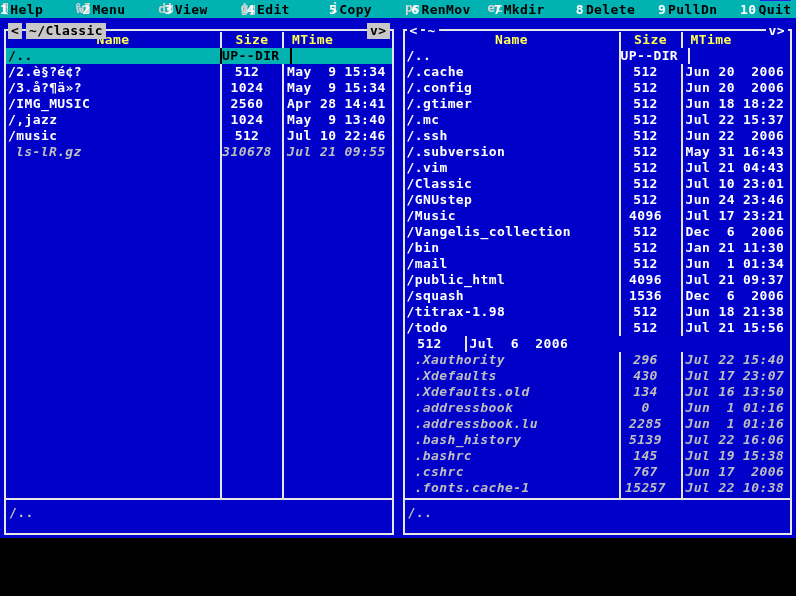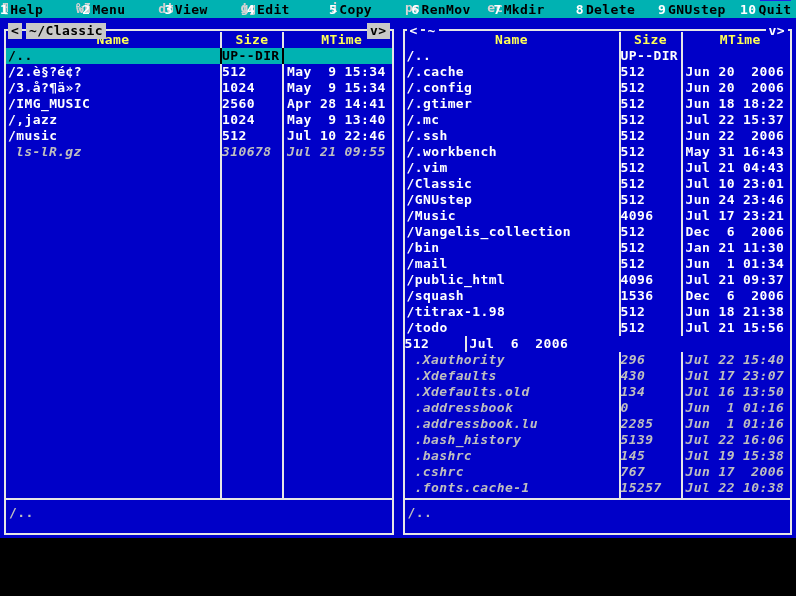--- a/index.html
+++ b/index.html
@@ -32,23 +32,23 @@
   }
   .chip { position:absolute; top:-8px; height:16px; line-height:15px; padding:0 3px; white-space:pre; z-index:2; }
   .chip.arrow-l { left:2px; }
   .chip.title   { left:20px; }
   .chip.arrow-r { right:2px; }
   .panel.active .chip { background:#C8C8C8; color:#000; }
   .panel:not(.active) .chip { background:#0000C8; color:#FFF; }
   .p-header { display:flex; height:16px; margin-top:1px; color:#FFFF55; }
   .p-header .c-name  { text-align:center; padding-left:0; }
   .p-header .c-size  { text-align:center; padding-right:0; }
-  .p-header .c-mtime { text-align:center; padding-left:8px; }
+  .p-header .c-mtime { padding-left:8px; }
   .c-name  { flex:0 0 216px; border-right:2px solid #E6E6E6; padding-left:2px; overflow:hidden; }
-  .c-size  { flex:0 0 62px;  border-right:2px solid #E6E6E6; text-align:left; padding-right:2px; }
+  .c-size  { flex:0 0 62px;  border-right:2px solid #E6E6E6; text-align:center; padding-right:10px; }
   .c-mtime { flex:1; padding-left:3px; overflow:hidden; }
   .p-body { height:450px; display:flex; flex-direction:column; overflow:hidden; }
   .row { display:flex; height:16px; color:#FFFFFF; white-space:pre; }
   .row.file { color:#BFBFBF;font-style:italic; }
   .row.file .c-name { padding-left:10px; }
   .row.selected { background:#00B2B2; color:#000; }
   .row.selected .c-name, .row.selected .c-size { border-right-color:#000; }
   .row.fill { flex:1; height:auto; }
   .p-mini {
     flex:1; border-top:2px solid #E6E6E6; color:#BFBFBF;
@@ -179,21 +179,21 @@
               <span class="c-name">/.mc</span>
               <span class="c-size">512</span>
               <span class="c-mtime">Jul 22 15:37</span>
             </div>
             <div class="row dir">
               <span class="c-name">/.ssh</span>
               <span class="c-size">512</span>
               <span class="c-mtime">Jun 22  2006</span>
             </div>
             <div class="row dir">
-              <span class="c-name">/.workbench</span>
+              <span class="c-name">/.subversion</span>
               <span class="c-size">512</span>
               <span class="c-mtime">May 31 16:43</span>
             </div>
             <div class="row dir">
               <span class="c-name">/.vim</span>
               <span class="c-size">512</span>
               <span class="c-mtime">Jul 21 04:43</span>
             </div>
             <div class="row dir">
               <span class="c-name">/Classic</span>
@@ -342,21 +342,21 @@
       <div class="fkey">
         <span class="num">7</span>
         <span class="lbl">Mkdir</span>
       </div>
       <div class="fkey">
         <span class="num">8</span>
         <span class="lbl">Delete</span>
       </div>
       <div class="fkey">
         <span class="num">9</span>
-        <span class="lbl">GNUstep</span>
+        <span class="lbl">PullDn</span>
       </div>
       <div class="fkey">
         <span class="num">10</span>
         <span class="lbl">Quit</span>
       </div>
     </div>
 
 </div>
 
 </body></html>

